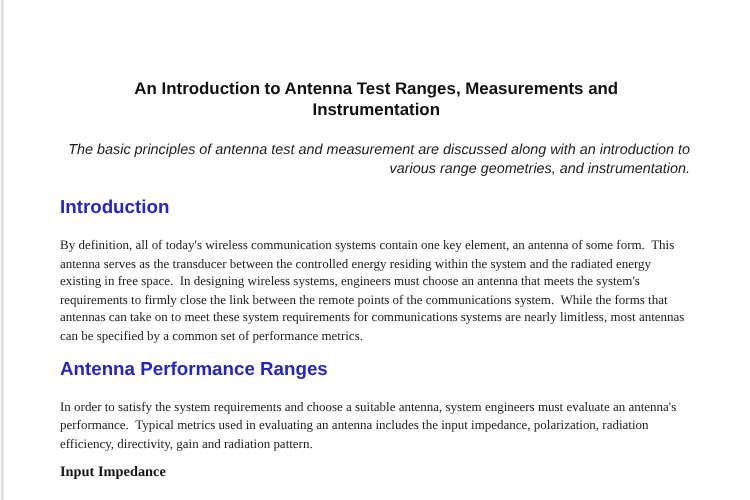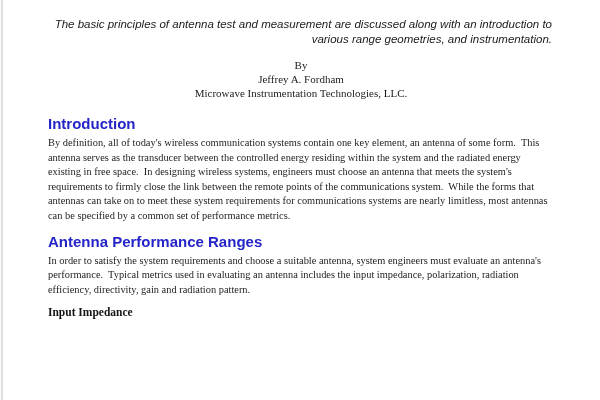--- a/index.html
+++ b/index.html
@@ -54,21 +54,21 @@
   }
   .section-heading {
     margin-top: 15px;
     font-family: "Liberation Sans", sans-serif;
     font-weight: bold;
     font-size: 15px;
     line-height: 17px;
     color: var(--heading-blue);
   }
   .para {
-    margin-top: 4px;
+    margin-top: 16px;
     font-family: "Liberation Serif", serif;
     font-size: 10.4px;
     line-height: 14.6px;
     white-space: pre-wrap;
     color: var(--ink);
   }
   .para + .sub-heading, .para + .section-heading { margin-top: 9px; }
   .sub-heading {
     margin-top: 9px;
     font-family: "Liberation Serif", serif;
@@ -78,28 +78,24 @@
     color: #141414;
   }
 </style>
 </head>
 <body>
 
 <div class="page-edge"></div>
 
 <div class="doc">
 
+  <h1 class="title">An Introduction to Antenna Test Ranges, Measurements and Instrumentation</h1>
 
   <p class="abstract">The basic principles of antenna test and measurement are discussed along with an introduction to various range geometries, and instrumentation.</p>
 
-  <div class="byline">
-    <div>By</div>
-    <div>Jeffrey A. Fordham</div>
-    <div>Microwave Instrumentation Technologies, LLC.</div>
-  </div>
 
   <h2 class="section-heading">Introduction</h2>
 
   <p class="para">By definition, all of today's wireless communication systems contain one key element, an antenna of some form.  This antenna serves as the transducer between the controlled energy residing within the system and the radiated energy existing in free space.  In designing wireless systems, engineers must choose an antenna that meets the system's requirements to firmly close the link between the remote points of the communications system.  While the forms that antennas can take on to meet these system requirements for communications systems are nearly limitless, most antennas can be specified by a common set of performance metrics.</p>
 
   <h2 class="section-heading">Antenna Performance Ranges</h2>
 
   <p class="para">In order to satisfy the system requirements and choose a suitable antenna, system engineers must evaluate an antenna's performance.  Typical metrics used in evaluating an antenna includes the input impedance, polarization, radiation efficiency, directivity, gain and radiation pattern.</p>
 
   <h3 class="sub-heading">Input Impedance</h3>

